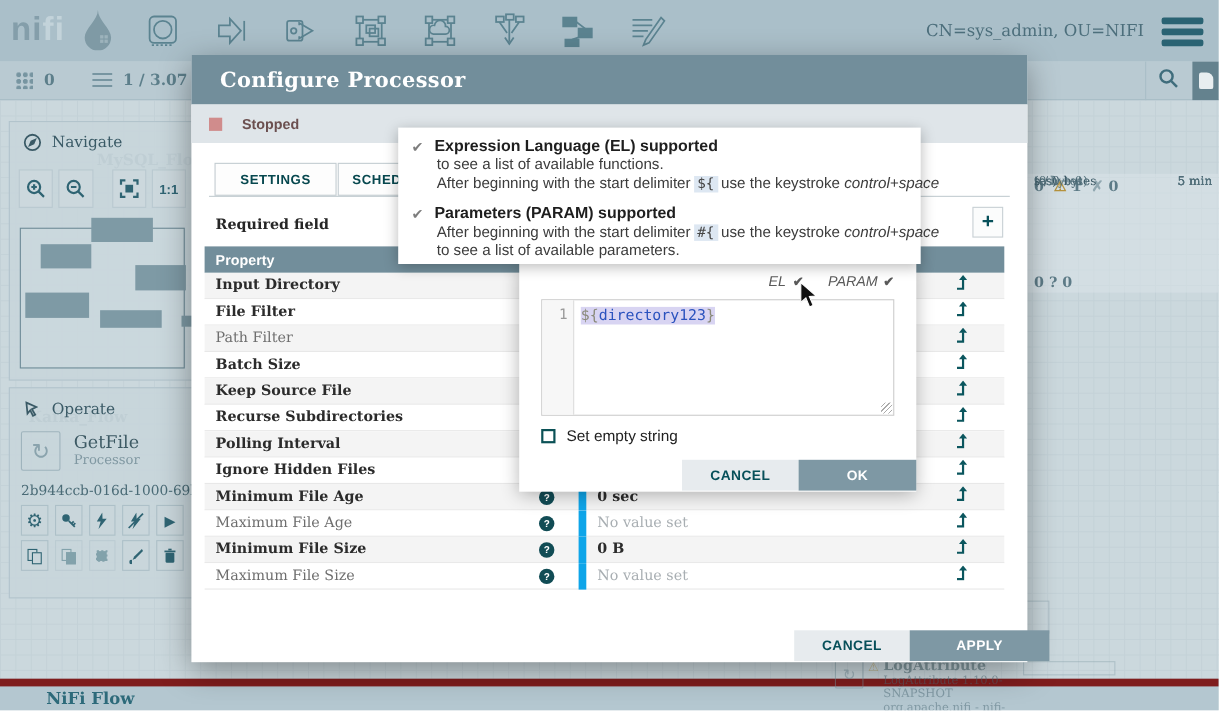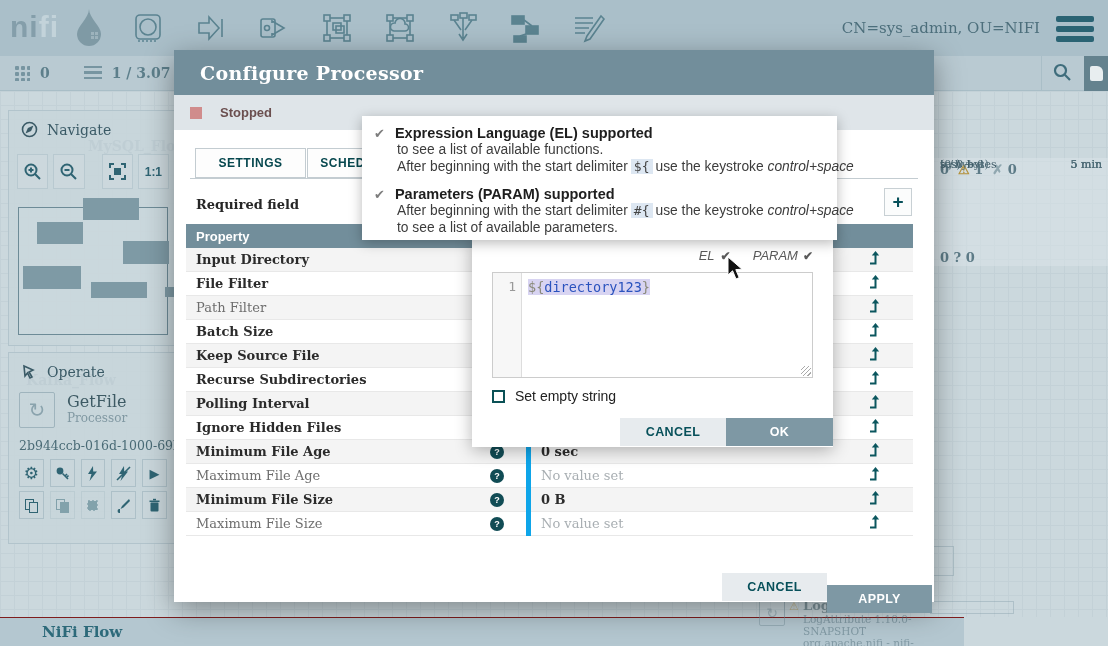--- a/index.html
+++ b/index.html
@@ -57,21 +57,21 @@
   .op-id{clear:both;padding:10px 0 2px;font:12.5px var(--slab);color:#4a6b76;white-space:nowrap}
   .op-btns{display:flex;gap:6px;padding:4px 10px 0}
   .op-btn{width:30px;height:28px;border:1px solid #adc0c8;background:#c9d6db;display:flex;align-items:center;justify-content:center;color:#2f6473;font:15px var(--sans);cursor:pointer}
   .op-btn svg{width:15px;height:15px;stroke:#2f6473;fill:#2f6473;stroke-width:0}
   .op-btn.dis{opacity:.45}
   .copy-ic{position:relative;width:13px;height:13px}
   .copy-ic i{position:absolute;width:9px;height:11px;border:1.5px solid #2f6473;background:transparent;display:block}
   .copy-ic i:first-child{left:0;top:0}.copy-ic i:last-child{left:4px;top:3px;background:#c9d6db}
 
   
-  #bottombar{left:0;top:617px;width:964px;height:29px;background:rgba(178,198,207,.94);border-top:1px solid #7f1d1d;z-index:4;display:flex;align-items:center}
+  #bottombar{left:0;top:617px;width:1108px;height:29px;background:rgba(178,198,207,.94);border-top:7px solid #7f1d1d;z-index:4;display:flex;align-items:center}
   #breadcrumb{margin-left:42px;font:bold 15px var(--slab);color:#2d6a7a}
 
   
   .frag{z-index:2;font-family:var(--slab);color:#53717c}
   .ghost-label{font:bold 14px var(--slab);color:rgba(72,104,116,.55);z-index:2}
   #pg-frag{left:934px;top:158px;width:174px;height:108px;background:rgba(222,231,235,.45)}
   #pg-counts{position:absolute;left:6px;top:4px;font:bold 13px var(--slab);color:#5d7b87;display:flex;gap:9px;align-items:center}
   #pg-counts .w{color:#b5923c}#pg-counts .x{color:#90a7b0}
   .pg-row{position:absolute;left:0;width:174px;height:14px;font:11px var(--slab);color:#53717c;display:flex;justify-content:space-between;padding:0 6px}
   .pg-row.b{font-weight:normal;color:#3d5a66}
@@ -106,30 +106,30 @@
   #req-field{position:absolute;left:22px;top:147px;font:bold 13px var(--slab);color:#262626}
   #add-prop{position:absolute;left:710px;top:138px;width:28px;height:28px;border:1px solid #c8d0d4;background:#fbfcfc;
        display:flex;align-items:center;justify-content:center;font:bold 19px var(--sans);color:var(--teal);cursor:pointer}
   #prop-table{position:absolute;left:12px;top:174px;width:727px}
   #prop-head{height:24px;background:var(--slate-dk);display:flex;align-items:center;font:bold 13px var(--sans);color:#fff;padding-left:10px}
   .prow{height:24px;display:flex;align-items:center;border-bottom:1px solid #e8e8e8;background:#fff;position:relative}
   .prow:nth-child(odd){background:#f4f4f4}
   .pname{width:300px;padding-left:10px;font:13px var(--slab);white-space:nowrap}
   .pname.req{font-weight:bold;color:#2b2b2b}.pname.opt{color:#6e6e6e}
   .phelp{width:14px;height:14px;border-radius:50%;background:#114c55;color:#fff;font:bold 9px var(--sans);display:flex;align-items:center;justify-content:center;margin-left:4px}
-  .pval{margin-left:22px;width:318px;font:13px var(--slab);border-left:5px solid #0ea5e9;padding-left:10px;height:24px;line-height:24px;white-space:nowrap}
+  .pval{margin-left:22px;width:318px;font:13px var(--slab);border-left:7px solid #0ea5e9;padding-left:10px;height:24px;line-height:24px;white-space:nowrap}
   .pval.set{font-weight:bold;color:#2b2b2b}.pval.unset{color:#a8aeb2}
   .parrow{margin-left:24px;cursor:pointer}
   .parrow svg{width:13px;height:14px;stroke:#0b565e;fill:#0b565e}
   #dlg-foot{position:absolute;left:0;top:523px;width:760px;height:29px}
   .btn{position:absolute;height:28px;display:flex;align-items:center;justify-content:center;font:bold 12.5px var(--sans);letter-spacing:.4px;cursor:pointer}
   .btn.lite{background:#e7ebee;color:var(--teal)}
   .btn.dark{background:var(--slate);color:#fff}
   #dlg-cancel{left:548px;top:0;width:105px}
-  #dlg-apply{left:653px;top:12px;width:105px}
+  #dlg-apply{left:653px;top:0;width:127px}
 
   
   #vedit{left:472px;top:238px;width:361px;height:209px;background:#fff;box-shadow:0 3px 16px rgba(0,0,0,.3);z-index:12}
   #vedit .elrow{position:absolute;right:20px;top:10px;font:italic 13px var(--sans);color:#5a5a5a;display:flex;gap:6px;align-items:center}
   #vedit .elrow b{font-style:normal;font-weight:bold;font-size:12px}
   #vedit .elrow .grp{display:flex;gap:5px;align-items:center;margin-left:16px}
   #editor{position:absolute;left:20px;top:34px;width:321px;height:106px;border:1px solid #ccc;display:flex;font-family:var(--mono)}
   #gutter{width:29px;background:#f7f7f7;border-right:1px solid #ddd;text-align:right;padding:6px 5px 0 0;font:13px var(--mono);color:#999}
   #codearea{flex:1;padding:6px 0 0 6px;font:13.5px var(--mono);position:relative}
   #codeline{background:#d8d4f2;display:inline}

